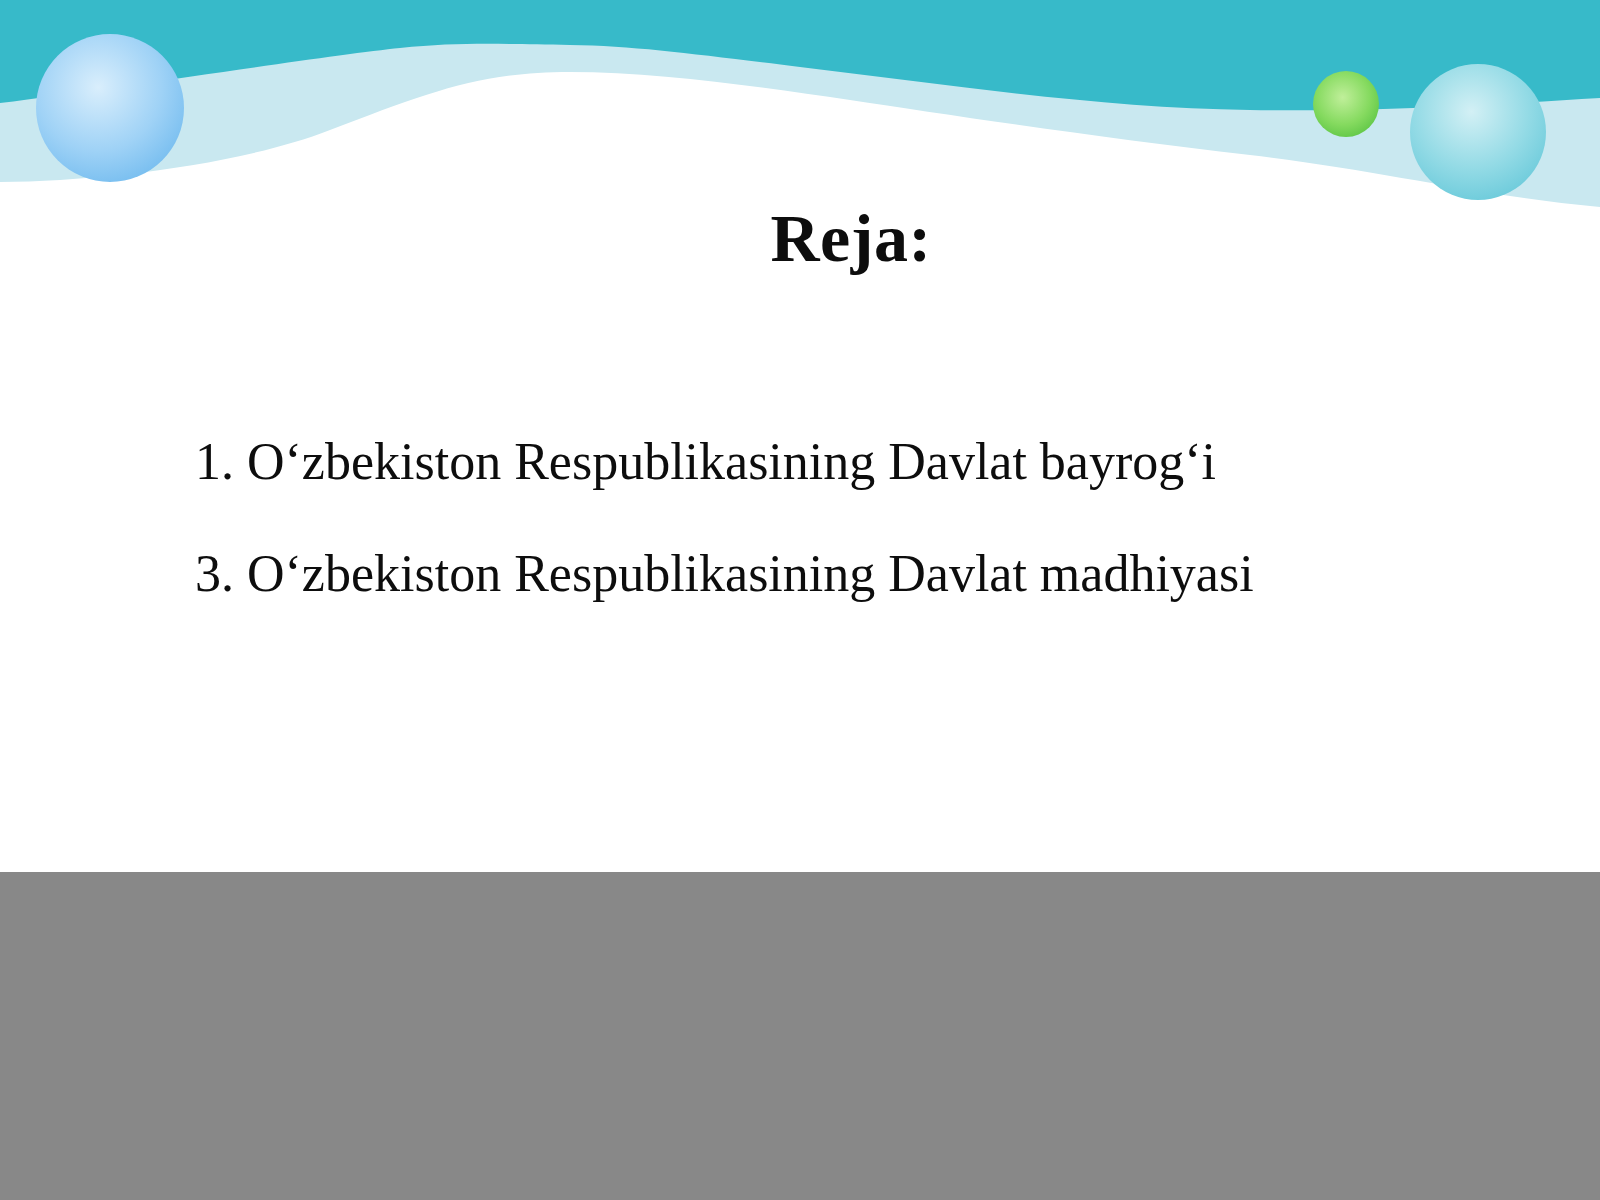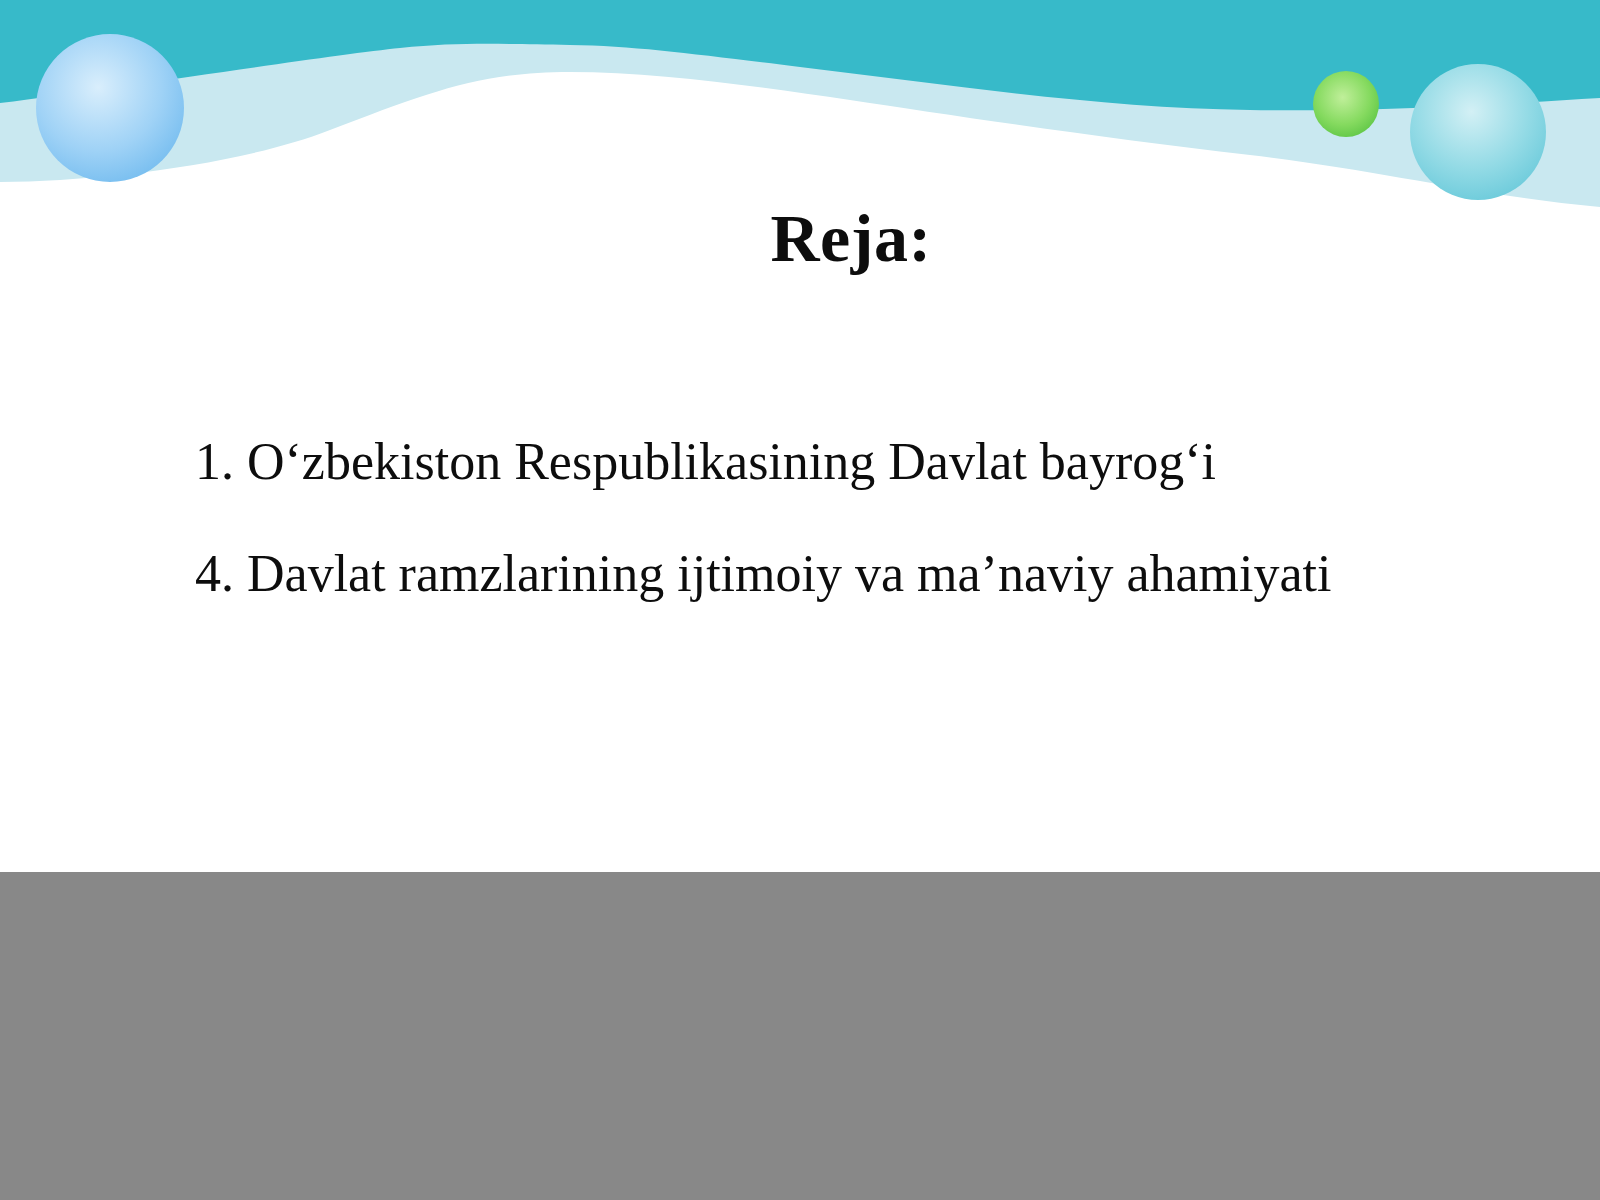--- a/index.html
+++ b/index.html
@@ -93,16 +93,16 @@
 
     <circle cx="110" cy="108" r="74" fill="url(#gBlue)"></circle>
     <circle cx="1346" cy="104" r="33" fill="url(#gGreen)"></circle>
     <circle cx="1478" cy="132" r="68" fill="url(#gTeal)"></circle>
   </svg>
 
   <h1 class="slide-title">Reja:</h1>
 
   <div class="plan-list">
     <p class="plan-item"><span class="num">1.</span><span class="txt">O‘zbekiston Respublikasining Davlat bayrog‘i</span></p>
-    <p class="plan-item"><span class="num">4.</span><span class="txt">Davlat ramzlarining ijtimoiy va ma’naviy ahamiyati</span></p>
+    <p class="plan-item"><span class="num">3.</span><span class="txt">O‘zbekiston Respublikasining Davlat madhiyasi</span></p>
   </div>
 
 </div>
 
 </body></html>

